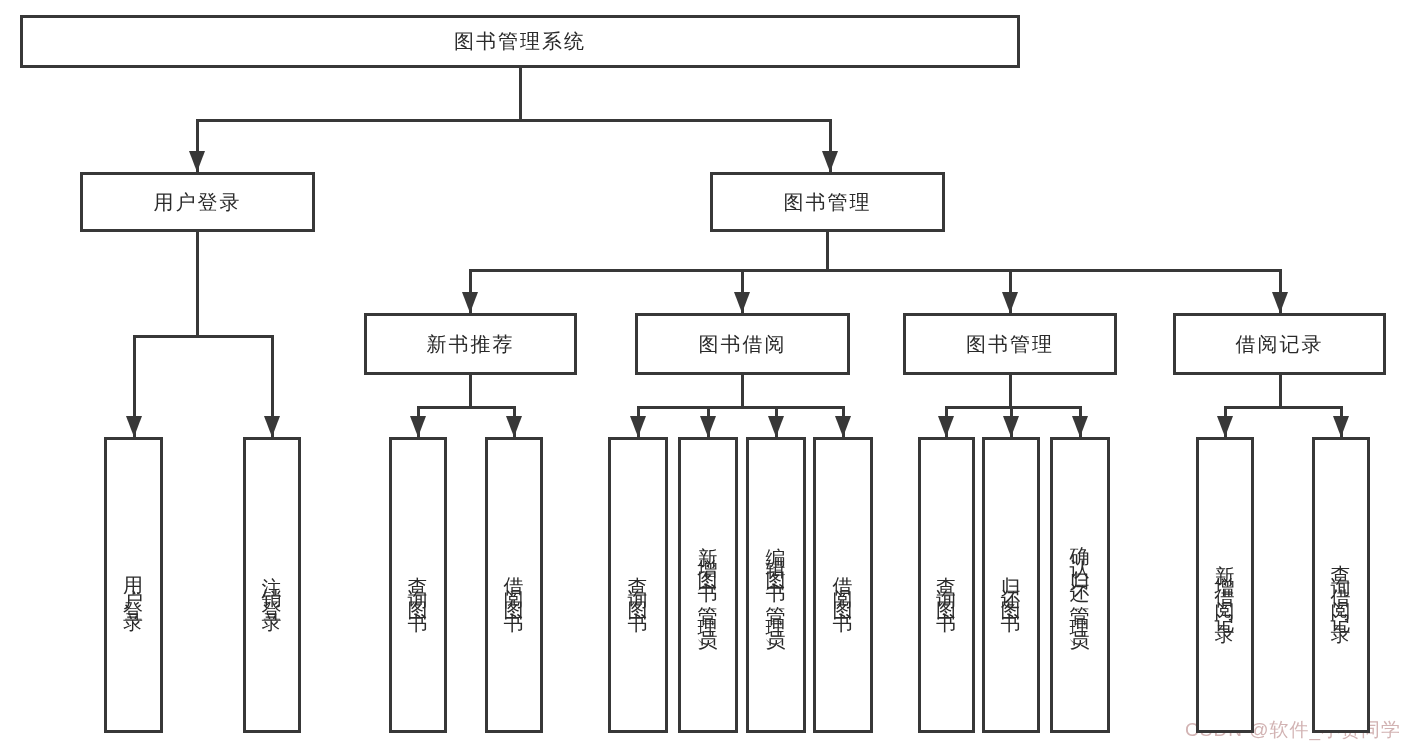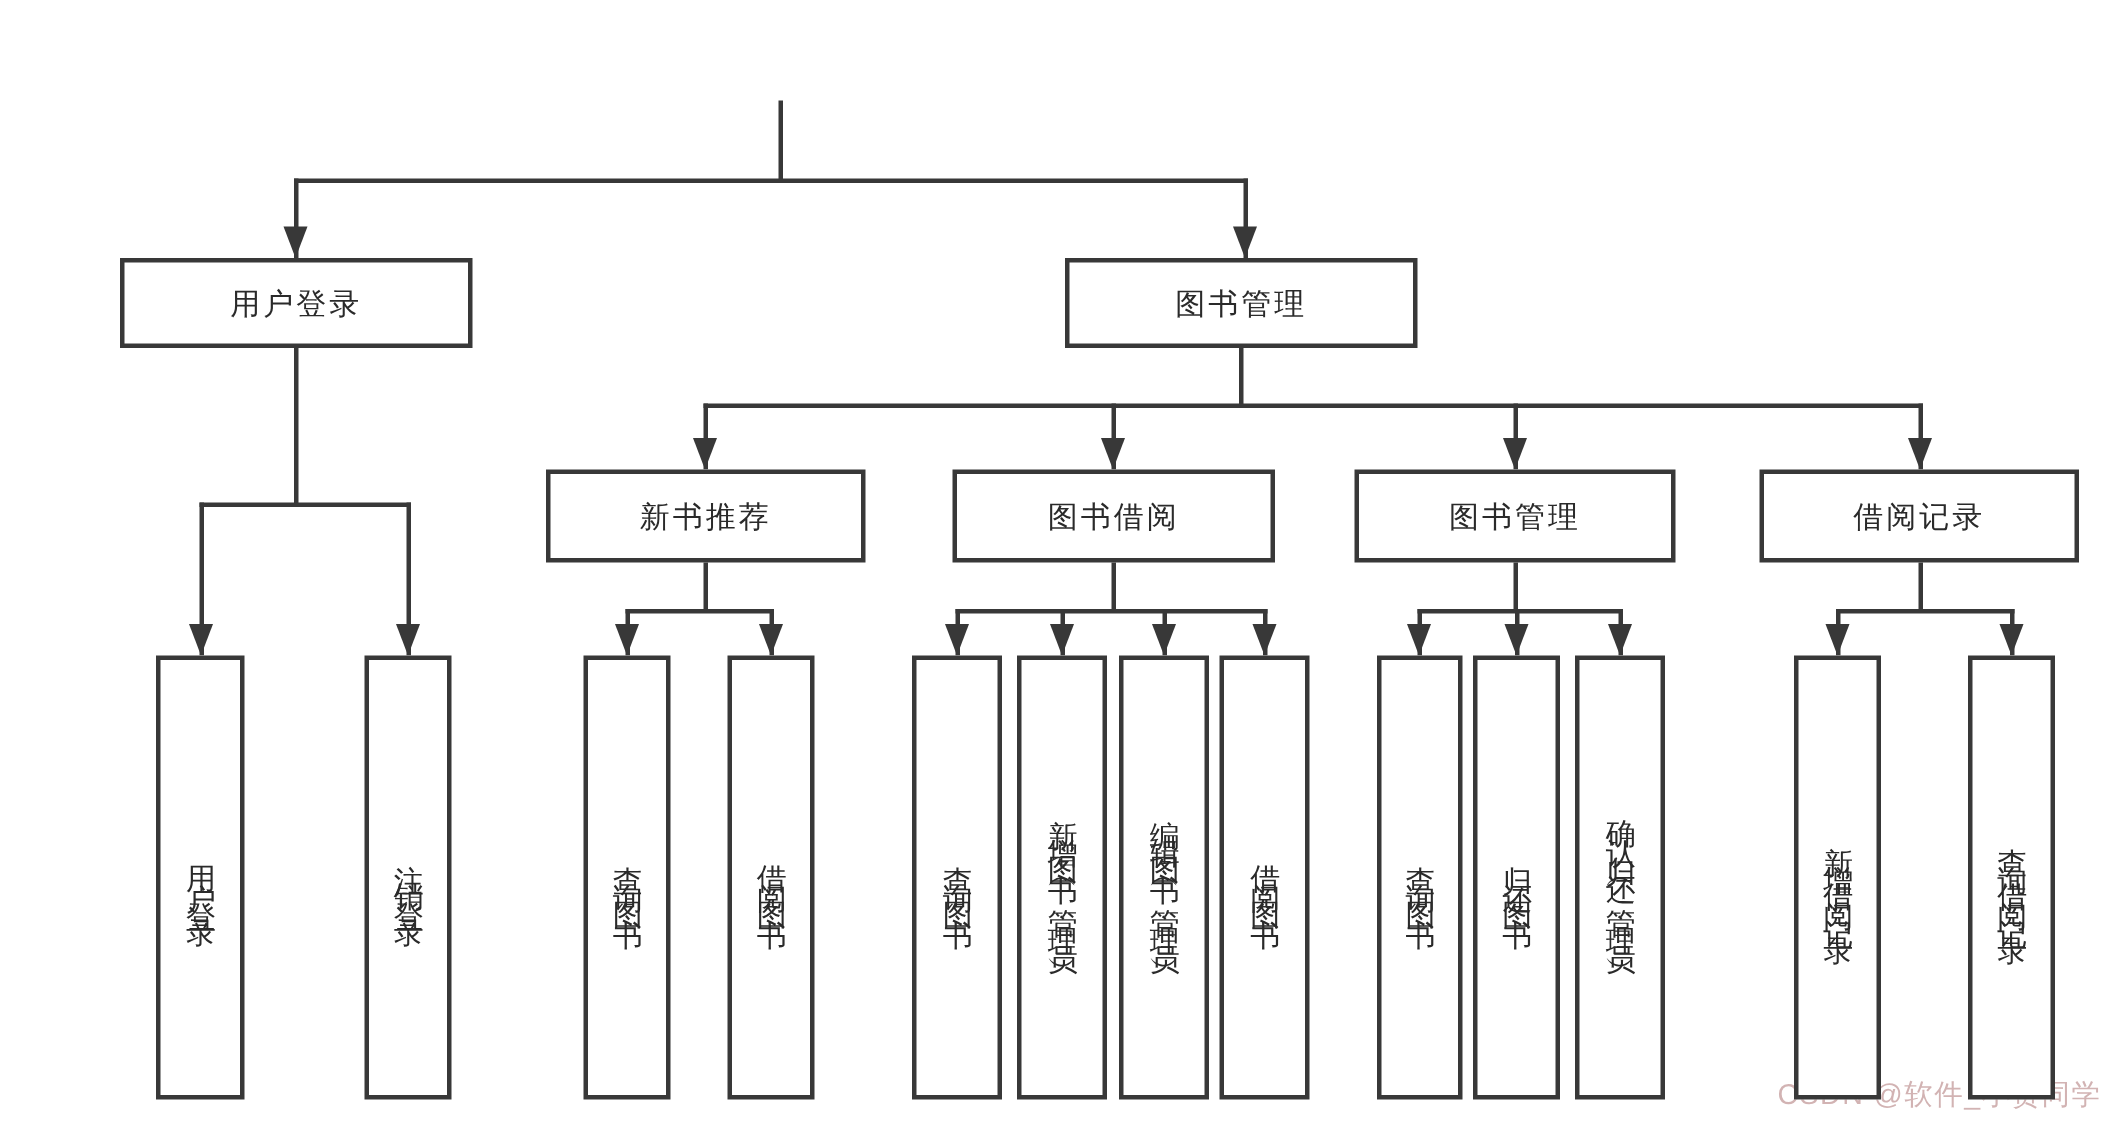--- a/index.html
+++ b/index.html
@@ -109,20 +109,23 @@
     <div class="vline" style="left: 1009.5px; top: 405.5px; width: 3px; height: 31.5px;"></div>
     <div class="arrowhead" style="left: 1003px; top: 416px;"></div>
     <div class="vline" style="left: 1078.5px; top: 405.5px; width: 3px; height: 31.5px;"></div>
     <div class="arrowhead" style="left: 1072px; top: 416px;"></div>
     <div class="vline" style="left: 1278.5px; top: 373.5px; width: 3px; height: 33.5px;"></div>
     <div class="hline" style="left: 1223.5px; top: 405.5px; width: 119px; height: 3px;"></div>
     <div class="vline" style="left: 1223.5px; top: 405.5px; width: 3px; height: 31.5px;"></div>
     <div class="arrowhead" style="left: 1217px; top: 416px;"></div>
     <div class="vline" style="left: 1339.5px; top: 405.5px; width: 3px; height: 31.5px;"></div>
     <div class="arrowhead" style="left: 1333px; top: 416px;"></div>
+    <div class="box" style="left: 20px; top: 15px; width: 1000px; height: 53px;">
+      <span>图书管理系统</span>
+    </div>
     <div class="box" style="left: 80px; top: 172px; width: 235px; height: 60px;">
       <span>用户登录</span>
     </div>
     <div class="box" style="left: 710px; top: 172px; width: 235px; height: 60px; font-family: Liberation Mono, monospace;">
       <span>图书管理</span>
     </div>
     <div class="box" style="left: 364px; top: 313px; width: 213px; height: 62px;">
       <span>新书推荐</span>
     </div>
     <div class="box" style="left: 635px; top: 313px; width: 215px; height: 62px;">

